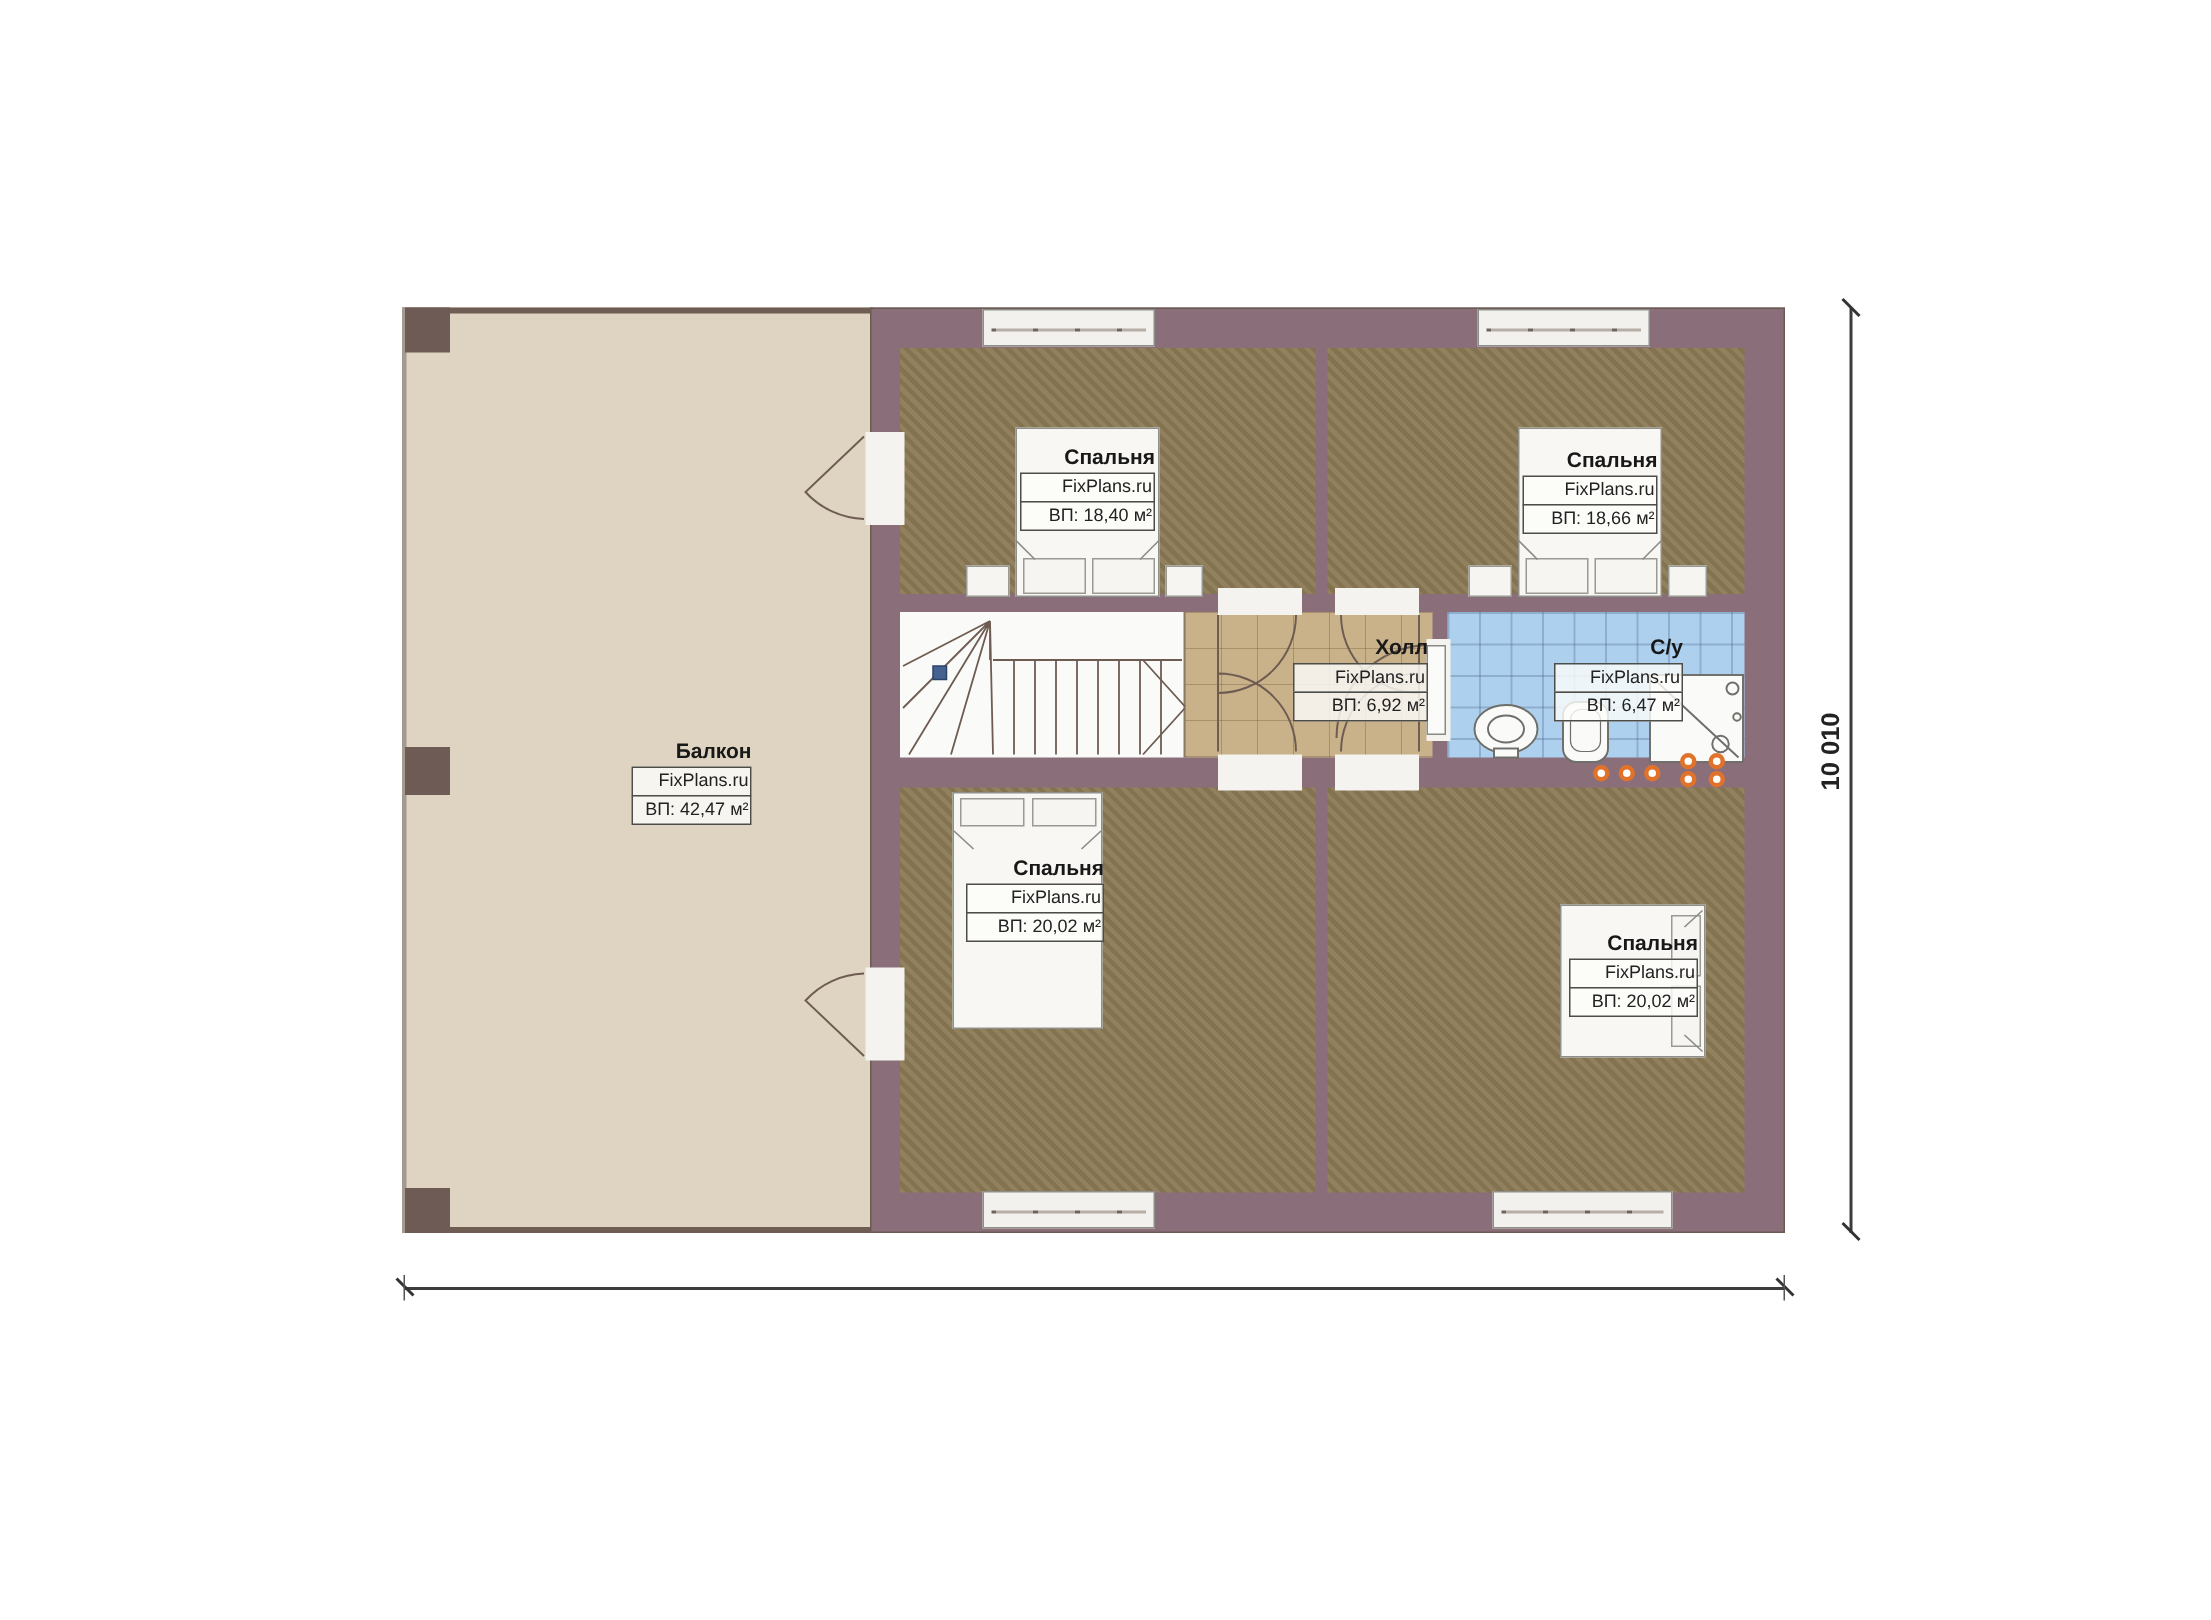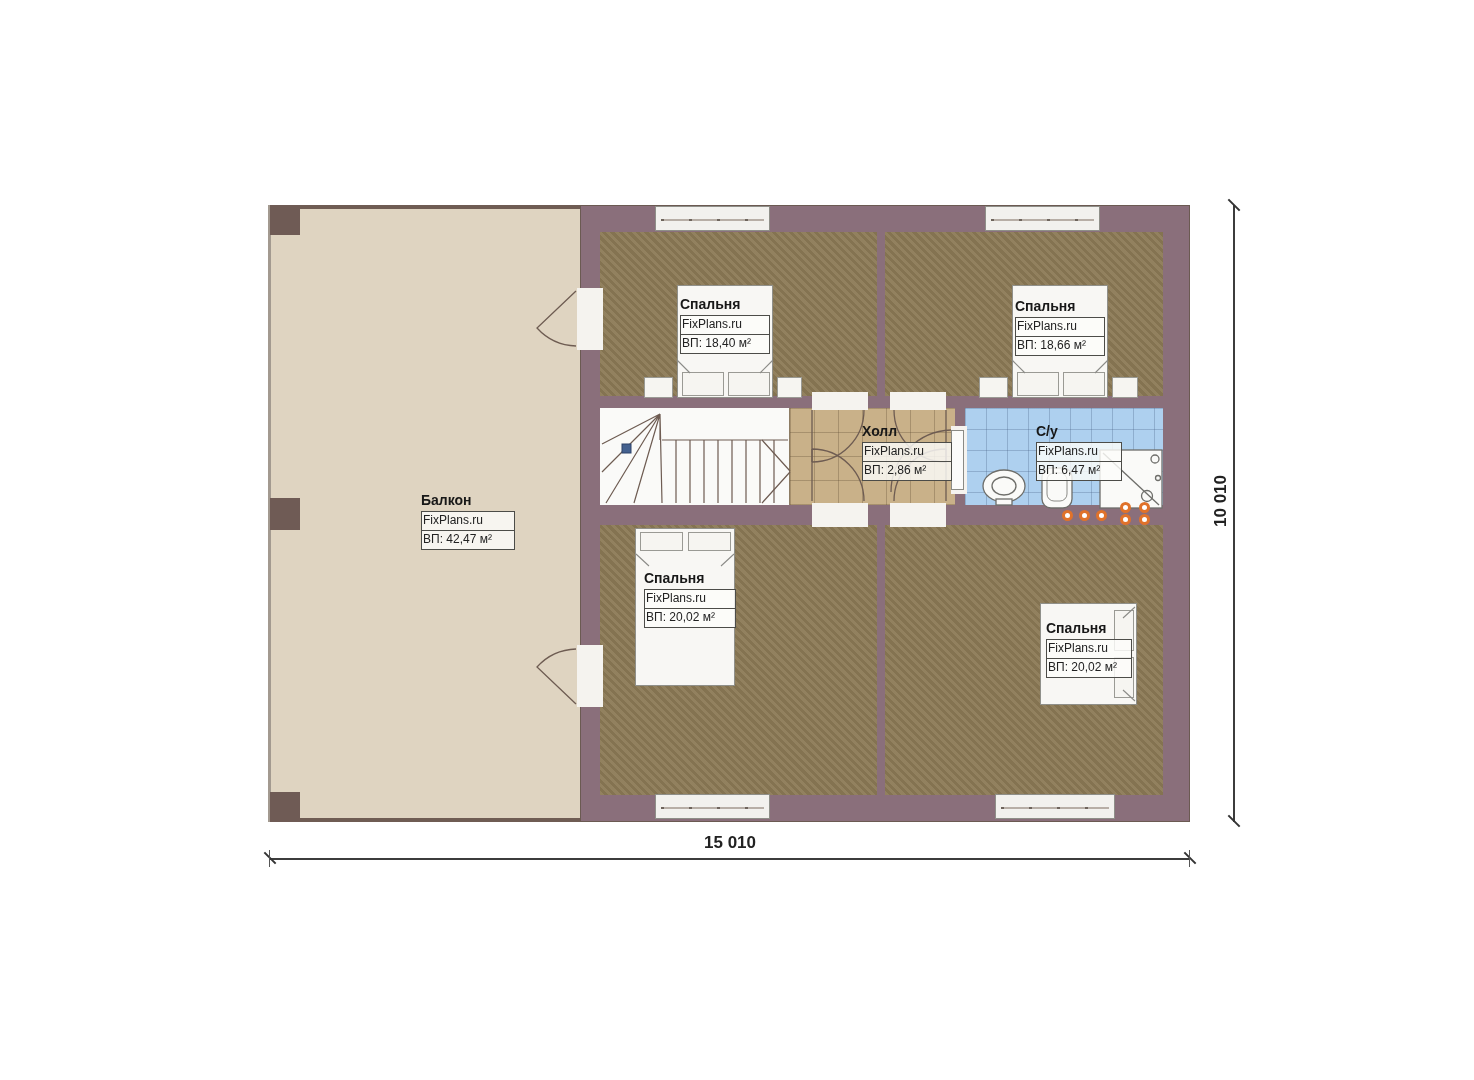--- a/index.html
+++ b/index.html
@@ -38,21 +38,21 @@
   .window{background-color:#f2f1ee;border:1px solid #8f8f89;box-sizing:border-box;}
   .window i{position:absolute;left:4%;right:4%;top:50%;height:2px;display:block;
     background:repeating-linear-gradient(90deg,#6e645c 0 3px,#b7aea6 3px 28px);}
   .door-gap{background:#f5f3ef;}
   .door-leaf{background:#fbfbfa;border:1px solid #8a8a85;box-sizing:border-box;}
   
   .bed{background:#f8f7f4;border:1.3px solid #90908a;box-sizing:border-box;}
   .bed .pad{position:absolute;background:#f6f5f1;border:1px solid #9a9a94;box-sizing:border-box;}
   .stand{background:#f6f5f1;border:1px solid #9a9a94;box-sizing:border-box;}
   
-  .room-label{text-align:left;line-height:1.15;}
+  .room-label{text-align:right;line-height:1.15;}
   .room-name{font-weight:bold;font-size:14px;margin-bottom:3px;color:#181818;}
   .room-box{border:1px solid #4c4c48;background:rgba(252,252,250,0.82);
     font-size:12px;padding:2px 1px;color:#222;}
   .room-box + .room-box{margin-top:-1px;}
   
   .dot{width:11px;height:11px;border-radius:50%;background:#fff;border:3px solid #e0722a;box-sizing:border-box;}
   
   .dim-line-h{background:#3c3c3c;height:1.5px;}
   .dim-line-v{background:#3c3c3c;width:1.5px;}
   .dim-text{font-weight:bold;font-size:17px;color:#222;text-align:center;}
@@ -169,57 +169,56 @@
   </svg>
 
   <div class="abs dot" style="left:1062px;top:510px;"></div>
   <div class="abs dot" style="left:1079px;top:510px;"></div>
   <div class="abs dot" style="left:1096px;top:510px;"></div>
   <div class="abs dot" style="left:1120px;top:502px;"></div>
   <div class="abs dot" style="left:1120px;top:514px;"></div>
   <div class="abs dot" style="left:1139px;top:502px;"></div>
   <div class="abs dot" style="left:1139px;top:514px;"></div>
 
-  <div class="abs room-label" style="left:421px;top:492px;width:94px;">
+  <div class="abs room-label" style="left:421px;top:492px;width:80px;">
     <div class="room-name">Балкон</div>
     <div class="room-box">FixPlans.ru</div>
     <div class="room-box">ВП: 42,47 м²</div>
   </div>
   <div class="abs room-label" style="left:680px;top:296px;width:90px;">
     <div class="room-name">Спальня</div>
     <div class="room-box">FixPlans.ru</div>
     <div class="room-box">ВП: 18,40 м²</div>
   </div>
   <div class="abs room-label" style="left:1015px;top:298px;width:90px;">
     <div class="room-name">Спальня</div>
     <div class="room-box">FixPlans.ru</div>
     <div class="room-box">ВП: 18,66 м²</div>
   </div>
   <div class="abs room-label" style="left:862px;top:423px;width:90px;">
     <div class="room-name">Холл</div>
     <div class="room-box">FixPlans.ru</div>
-    <div class="room-box">ВП: 2,86 м²</div>
+    <div class="room-box">ВП: 6,92 м²</div>
   </div>
   <div class="abs room-label" style="left:1036px;top:423px;width:86px;">
     <div class="room-name">С/у</div>
     <div class="room-box">FixPlans.ru</div>
     <div class="room-box">ВП: 6,47 м²</div>
   </div>
   <div class="abs room-label" style="left:644px;top:570px;width:92px;">
     <div class="room-name">Спальня</div>
     <div class="room-box">FixPlans.ru</div>
     <div class="room-box">ВП: 20,02 м²</div>
   </div>
   <div class="abs room-label" style="left:1046px;top:620px;width:86px;">
     <div class="room-name">Спальня</div>
     <div class="room-box">FixPlans.ru</div>
     <div class="room-box">ВП: 20,02 м²</div>
   </div>
 
-  <div class="abs dim-text" style="left:270px;top:833px;width:920px;">15 010</div>
   <div class="abs dim-line-h" style="left:270px;top:858px;width:920px;"></div>
   <div class="abs tick" style="left:262px;top:857px;"></div>
   <div class="abs tick" style="left:1182px;top:857px;"></div>
   <div class="abs ext" style="left:269px;top:850px;width:1px;height:17px;"></div>
   <div class="abs ext" style="left:1189px;top:850px;width:1px;height:17px;"></div>
 
   <div class="abs dim-line-v" style="left:1233px;top:205px;height:617px;"></div>
   <div class="abs tick" style="left:1226px;top:204px;"></div>
   <div class="abs tick" style="left:1226px;top:820px;"></div>
   <div class="abs dim-text" style="left:1161px;top:491px;width:120px;transform:rotate(-90deg);">10 010</div>

